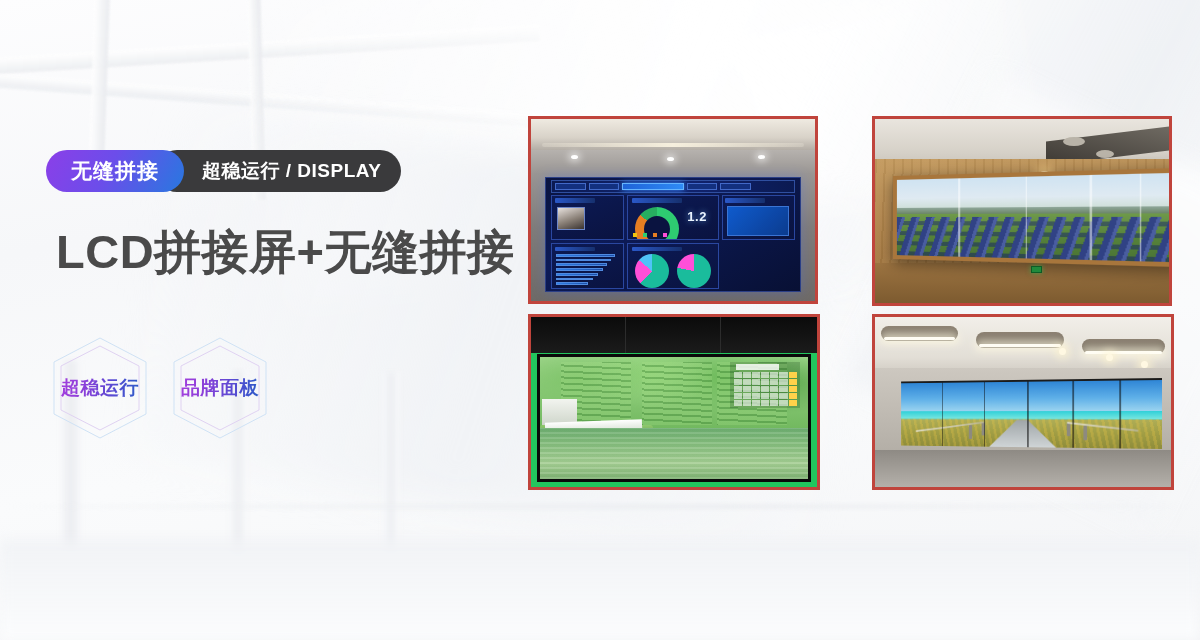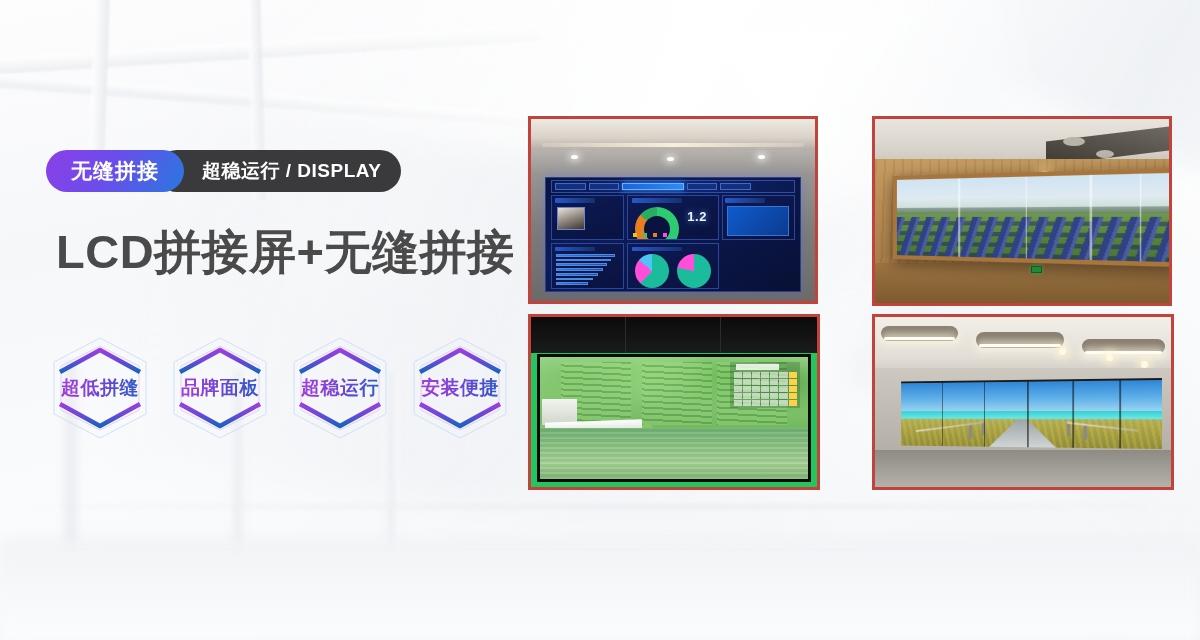--- a/index.html
+++ b/index.html
@@ -308,66 +308,41 @@
 
     <div class="badge-row">
       <div class="badge-dark">超稳运行 / DISPLAY</div>
       <div class="badge-brand">无缝拼接</div>
     </div>
 
     <div class="headline">LCD拼接屏+无缝拼接</div>
 
     <div class="features">
 
+
       <div class="feature">
         <svg width="108" height="112" viewBox="0 0 108 112">
-          <defs>
-            <linearGradient id="hg1" x1="0" y1="0" x2="0" y2="1">
-              <stop offset="0%" stop-color="#9B3FE0"></stop>
-                <stop offset="50%" stop-color="#6A48D8"></stop>
-              <stop offset="100%" stop-color="#1565C0"></stop>
-            </linearGradient>
-          </defs>
           <polygon points="54,6 100,30 100,82 54,106 8,82 8,30" fill="none" stroke="#cfe2f5" stroke-width="1"></polygon>
           <polygon points="54,14 93,34 93,78 54,98 15,78 15,34" fill="none" stroke="#e0d2f2" stroke-width="1"></polygon>
           <polyline points="14,40 54,18 94,40" fill="none" stroke="url(#hg1)" stroke-width="4.5" stroke-linejoin="round"></polyline>
           <polyline points="14,72 54,94 94,72" fill="none" stroke="url(#hg1)" stroke-width="4.5" stroke-linejoin="round"></polyline>
         </svg>
-        <div class="feature-label">超低拼缝</div>
+        <div class="feature-label">超稳运行</div>
       </div>
 
       <div class="feature">
         <svg width="108" height="112" viewBox="0 0 108 112">
           <polygon points="54,6 100,30 100,82 54,106 8,82 8,30" fill="none" stroke="#cfe2f5" stroke-width="1"></polygon>
           <polygon points="54,14 93,34 93,78 54,98 15,78 15,34" fill="none" stroke="#e0d2f2" stroke-width="1"></polygon>
           <polyline points="14,40 54,18 94,40" fill="none" stroke="url(#hg1)" stroke-width="4.5" stroke-linejoin="round"></polyline>
           <polyline points="14,72 54,94 94,72" fill="none" stroke="url(#hg1)" stroke-width="4.5" stroke-linejoin="round"></polyline>
         </svg>
         <div class="feature-label">品牌面板</div>
       </div>
 
-      <div class="feature">
-        <svg width="108" height="112" viewBox="0 0 108 112">
-          <polygon points="54,6 100,30 100,82 54,106 8,82 8,30" fill="none" stroke="#cfe2f5" stroke-width="1"></polygon>
-          <polygon points="54,14 93,34 93,78 54,98 15,78 15,34" fill="none" stroke="#e0d2f2" stroke-width="1"></polygon>
-          <polyline points="14,40 54,18 94,40" fill="none" stroke="url(#hg1)" stroke-width="4.5" stroke-linejoin="round"></polyline>
-          <polyline points="14,72 54,94 94,72" fill="none" stroke="url(#hg1)" stroke-width="4.5" stroke-linejoin="round"></polyline>
-        </svg>
-        <div class="feature-label">超稳运行</div>
-      </div>
-
-      <div class="feature">
-        <svg width="108" height="112" viewBox="0 0 108 112">
-          <polygon points="54,6 100,30 100,82 54,106 8,82 8,30" fill="none" stroke="#cfe2f5" stroke-width="1"></polygon>
-          <polygon points="54,14 93,34 93,78 54,98 15,78 15,34" fill="none" stroke="#e0d2f2" stroke-width="1"></polygon>
-          <polyline points="14,40 54,18 94,40" fill="none" stroke="url(#hg1)" stroke-width="4.5" stroke-linejoin="round"></polyline>
-          <polyline points="14,72 54,94 94,72" fill="none" stroke="url(#hg1)" stroke-width="4.5" stroke-linejoin="round"></polyline>
-        </svg>
-        <div class="feature-label">安装便捷</div>
-      </div>
 
     </div>
   </div>
 
   <div class="photos">
 
     <div class="frame f1">
       <div class="shot">
         <div class="p1-room"></div>
         <div class="p1-ceil"></div>

